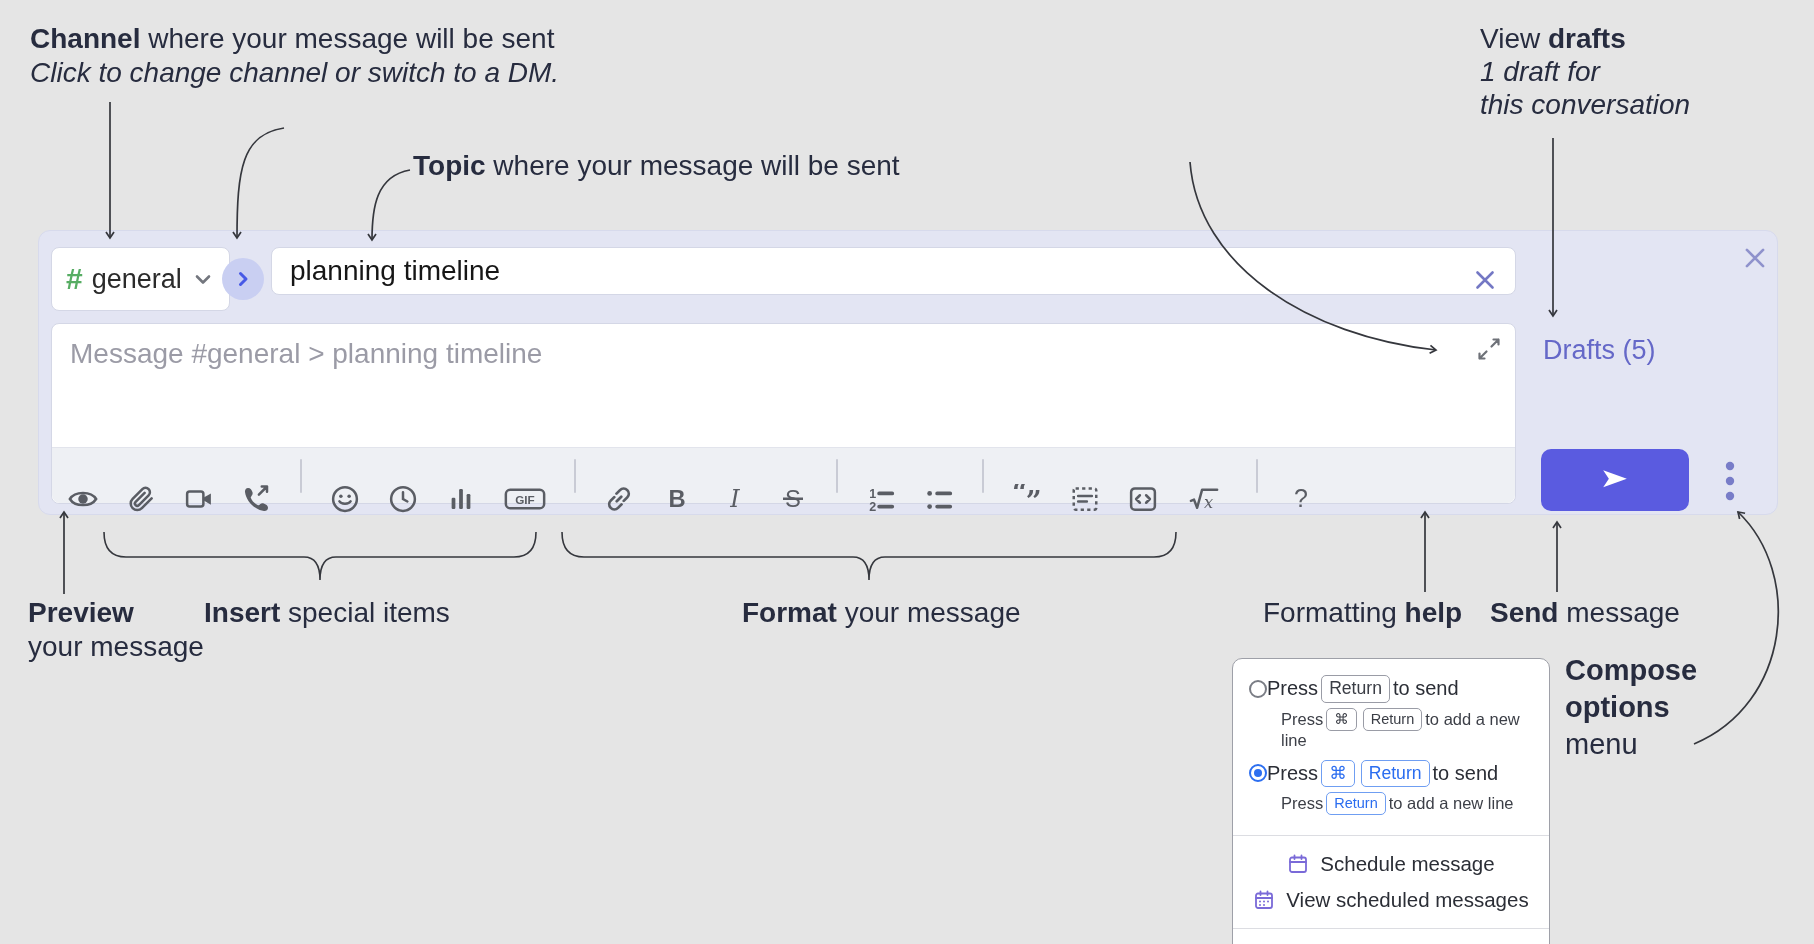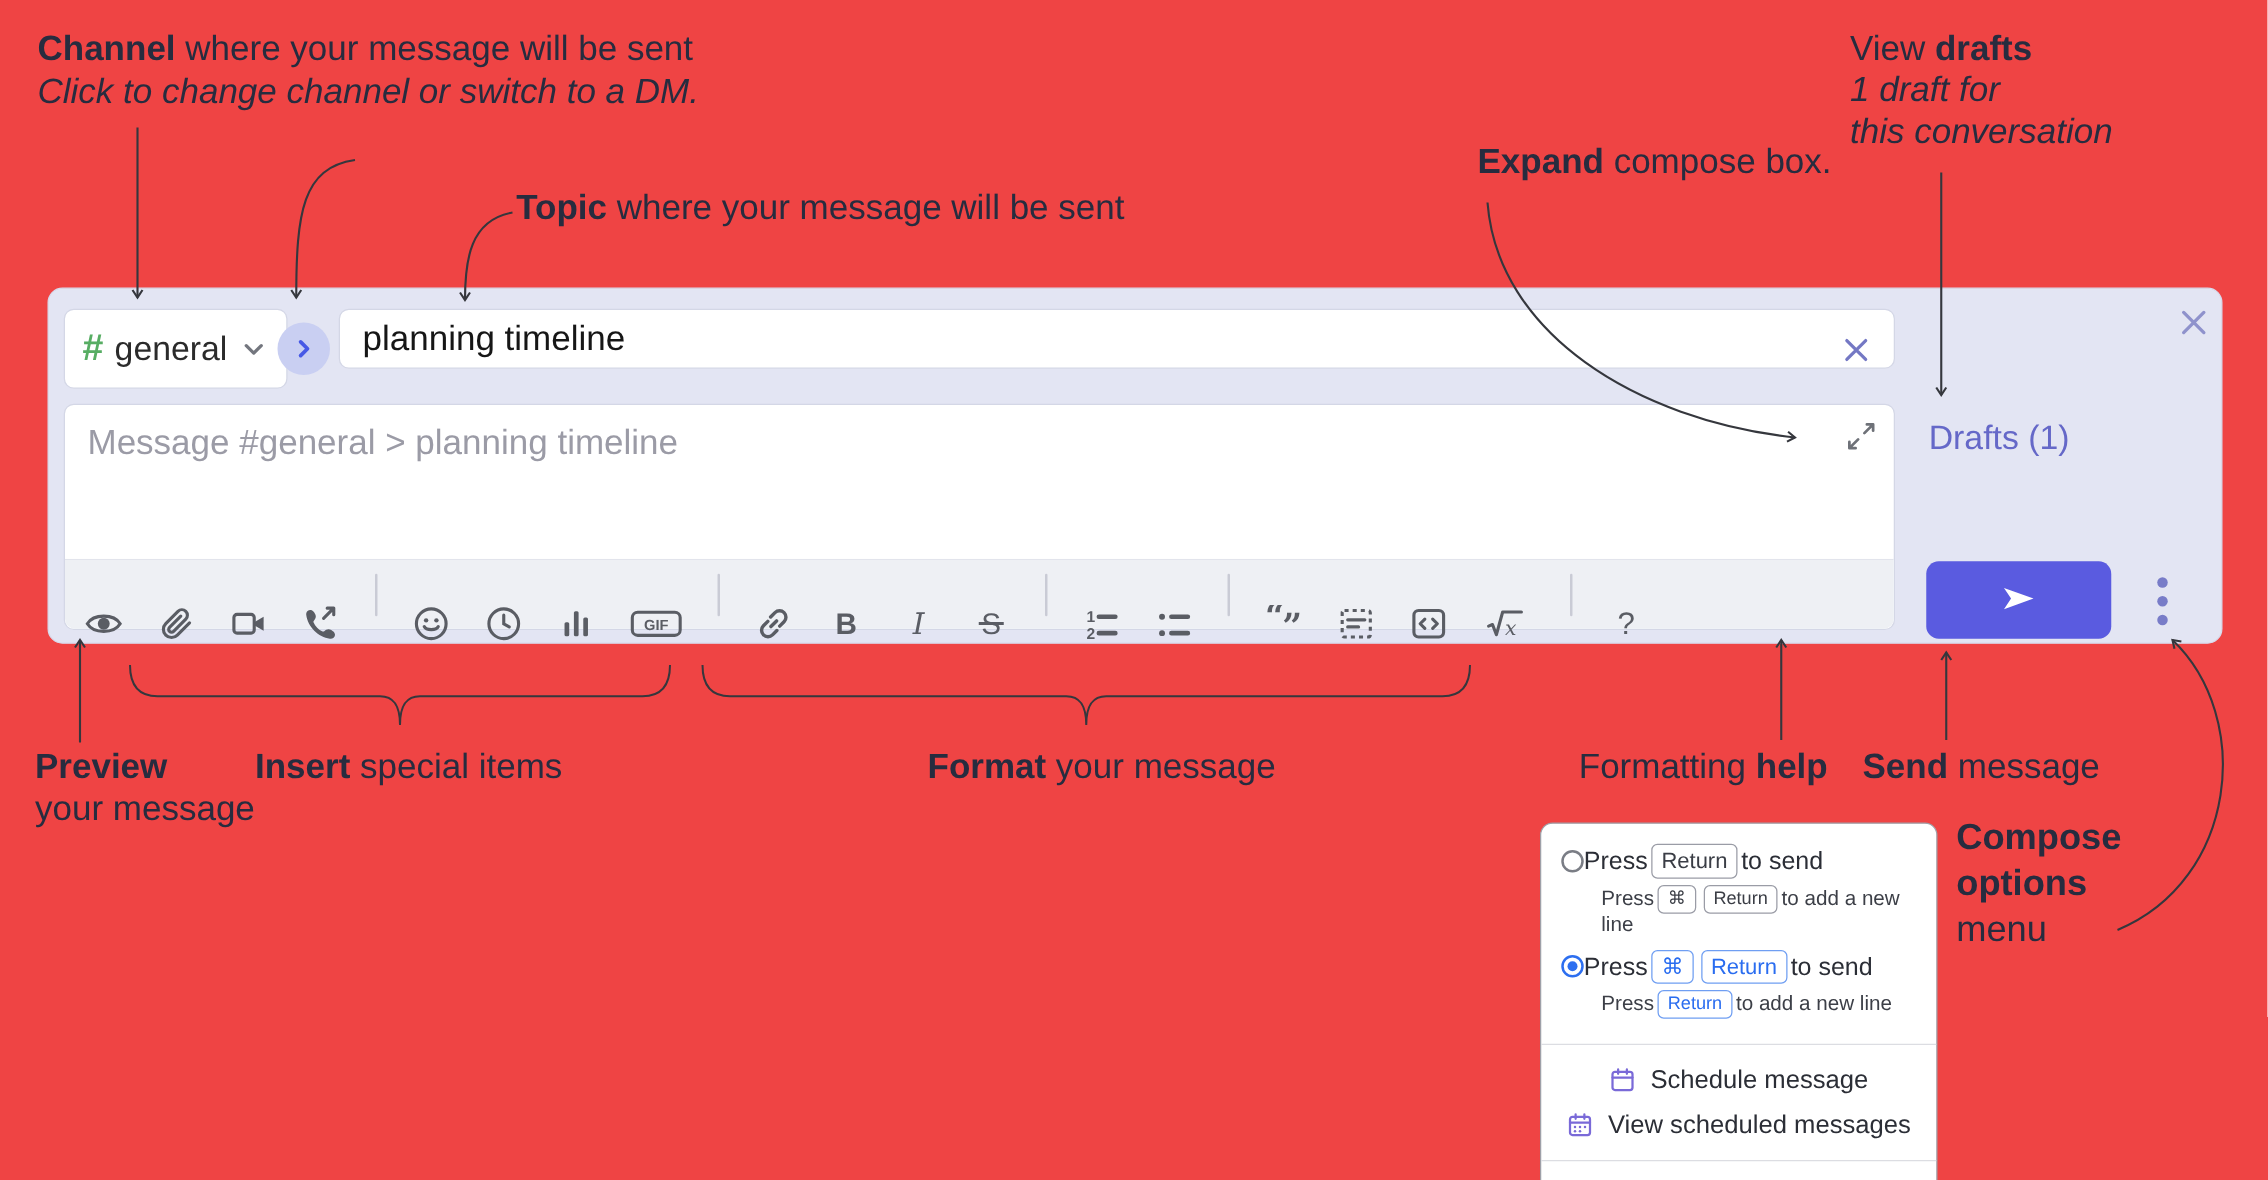--- a/index.html
+++ b/index.html
@@ -1,16 +1,16 @@
 <!DOCTYPE html>
 <html><head>
 <meta charset="utf-8">
 <style>
   html,body{margin:0;padding:0;background:#fff;}
-  .canvas{position:relative;width:1814px;height:944px;background:#ef4444;overflow:hidden;
+  .canvas{position:relative;width:1814px;height:944px;background:#e5e5e5;overflow:hidden;
           font-family:"Liberation Sans",sans-serif;color:#272c3f;}
   .overlay{position:absolute;left:0;top:0;width:1814px;height:944px;pointer-events:none;z-index:6;}
 
   
   .ann{position:absolute;font-size:28px;line-height:33px;white-space:nowrap;color:#272c3f;z-index:4;}
   .ann b{font-weight:700;}
   .ann.it{font-style:italic;}
 
   
   .compose{position:absolute;left:38px;top:230px;width:1740px;height:285px;background:#e3e5f3;
@@ -82,21 +82,20 @@
       <path d="M 1557,592 L 1557,522" marker-end="url(#arr)"></path>
       <path d="M 1694,744 C 1790,704 1803,574 1738,512" marker-end="url(#arr)"></path>
       <path d="M 104,532 C 104,549 112,557 126,557 L 304,557 C 314,557 320,563 320,580 C 320,563 326,557 336,557 L 514,557 C 528,557 536,549 536,532" stroke-width="1.6"></path>
       <path d="M 562,532 C 562,549 570,557 584,557 L 853,557 C 863,557 869,563 869,580 C 869,563 875,557 885,557 L 1154,557 C 1168,557 1176,549 1176,532" stroke-width="1.6"></path>
     </g>
   </svg>
 
   <div class="ann" style="left:30px;top:22px"><b>Channel</b><span> where your message will be sent</span></div>
   <div class="ann it" style="left:30px;top:56px">Click to change channel or switch to a DM.</div>
   <div class="ann" style="left:413px;top:149px"><b>Topic</b><span> where your message will be sent</span></div>
-  <div class="ann" style="left:1182px;top:112px"><b>Expand</b><span> compose box.</span></div>
   <div class="ann" style="left:1480px;top:22px"><span>View </span><b>drafts</b></div>
   <div class="ann it" style="left:1480px;top:55px">1 draft for</div>
   <div class="ann it" style="left:1480px;top:88px">this conversation</div>
 
   <div class="compose">
 
     <div class="whitebox channel-box">
       <span class="hash">#</span>
       <span class="channel-name">general</span>
       <svg width="24" height="24" viewBox="0 0 24 24">
@@ -249,21 +248,21 @@
         </button>
         <span class="tb-div"></span>
         <button class="tb-btn">
           <svg width="30" height="30" viewBox="0 0 24 24">
               <text x="12" y="18.5" text-anchor="middle" font-size="20" fill="#5a5d64" font-family="Liberation Sans, sans-serif">?</text>
             </svg>
         </button>
       </div>
     </div>
 
-    <a class="drafts-link">Drafts (1)</a>
+    <a class="drafts-link">Drafts (5)</a>
 
     <button class="send-btn">
       <svg width="30" height="26" viewBox="0 0 24 22">
           <path d="M2,2.8 L22,10 L2,17.2 L6.8,10 Z" fill="#ffffff"></path>
         </svg>
     </button>
 
     <button class="dots-btn">
       <svg width="12" height="40" viewBox="0 0 12 40">
           <circle cx="6" cy="5" r="4.2" fill="#787cc8"></circle>

